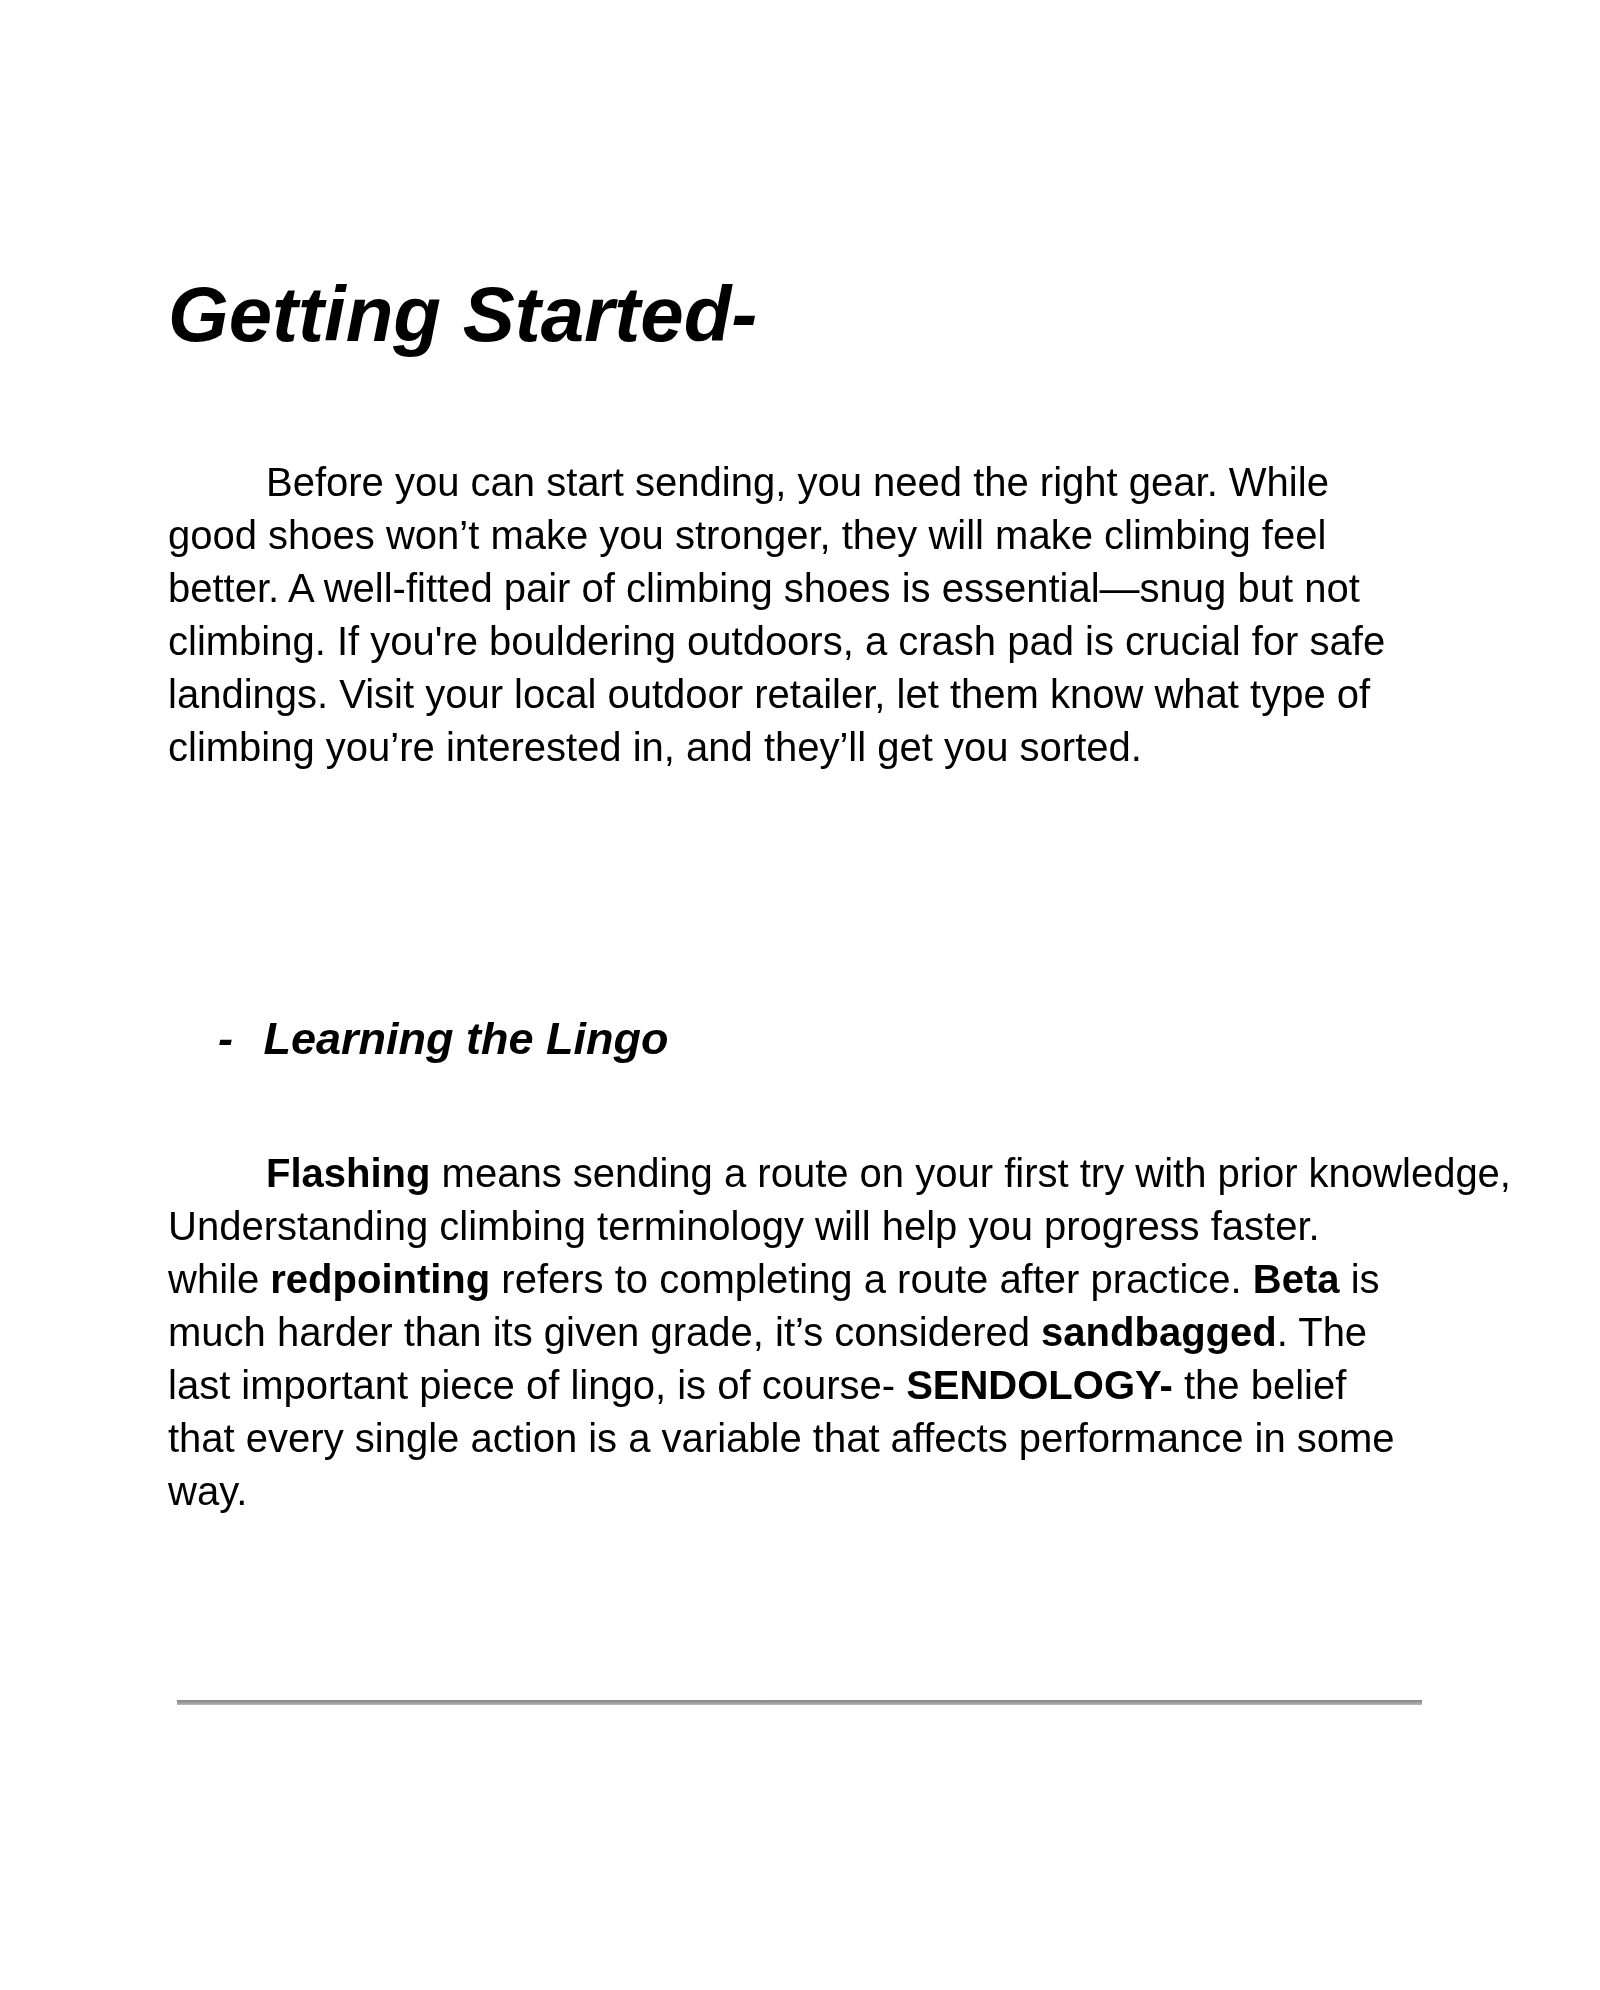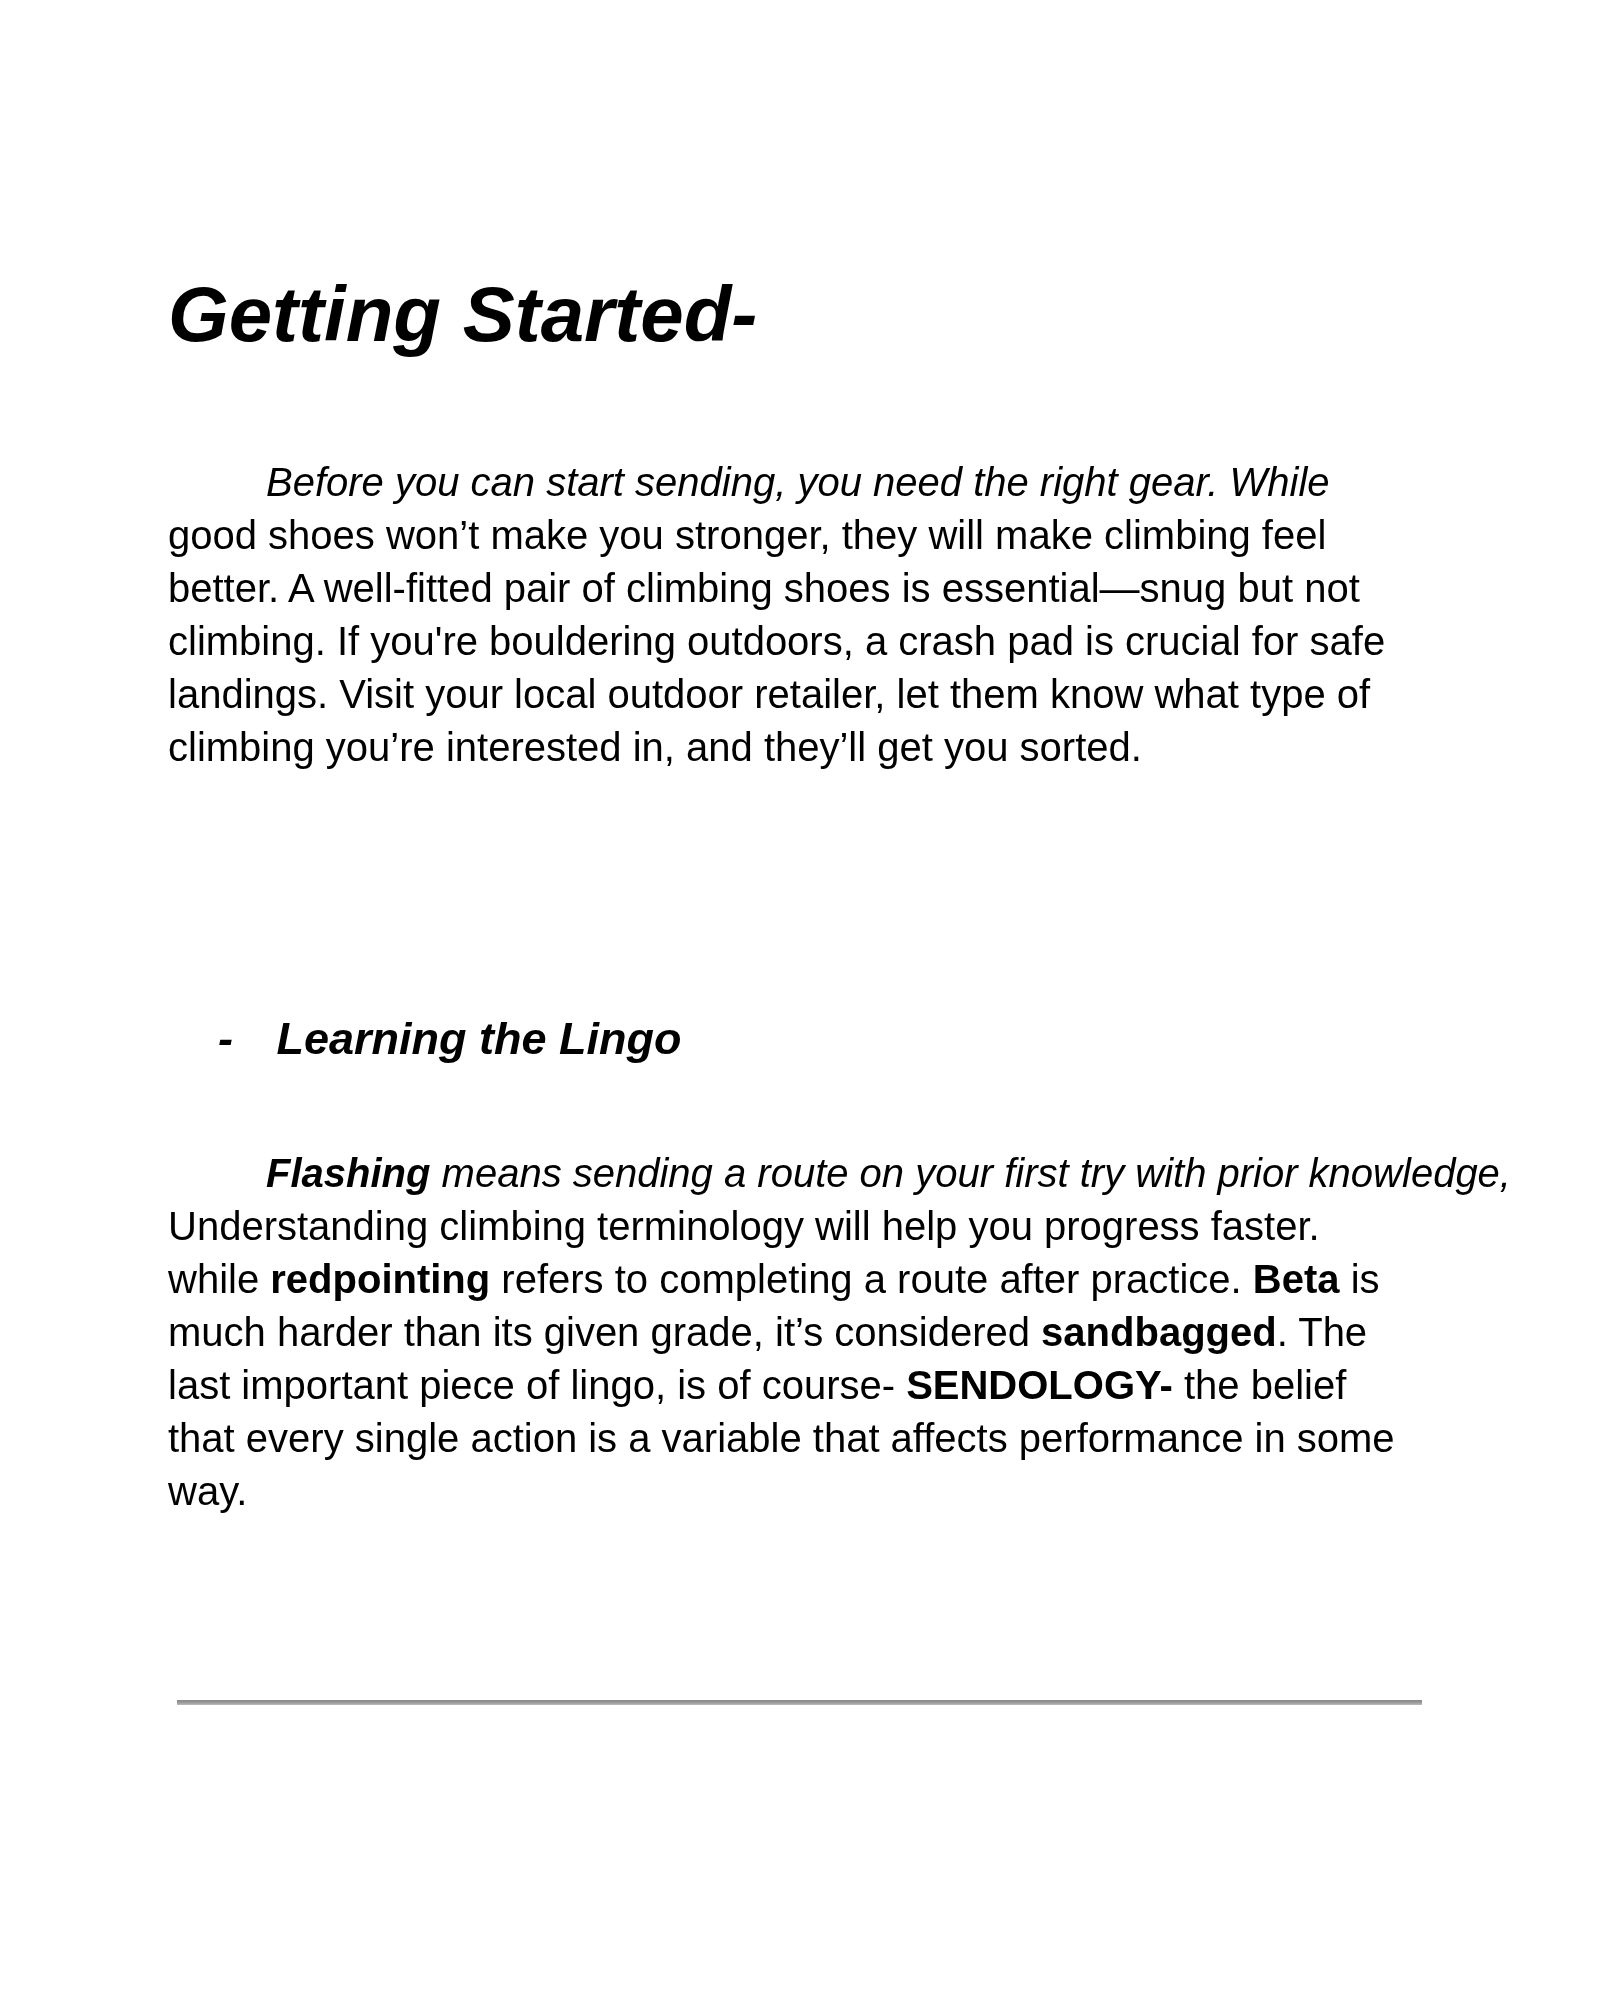--- a/index.html
+++ b/index.html
@@ -33,42 +33,41 @@
     width: 1290px;
     font-size: 40px;
     line-height: 53px;
     font-weight: normal;
   }
   .para .line {
     white-space: nowrap;
   }
   .para .line:first-child {
     padding-left: 98px;
-    font-style: italic;
   }
   .para-intro { top: 456px; }
   .para-lingo { top: 1147px; }
   .bold { font-weight: bold; }
   .subheading {
     position: absolute;
     left: 168px;
     top: 1012px;
     font-size: 45px;
     line-height: 54px;
     font-weight: bold;
     font-style: italic;
     white-space: nowrap;
   }
   .subheading .bullet {
     display: inline-block;
     margin-left: 50px;
   }
   .subheading .subheading-label {
     display: inline-block;
-    margin-left: 31px;
+    margin-left: 18px;
     text-align: right;
   }
   .divider {
     position: absolute;
     left: 177px;
     top: 1700px;
     width: 1245px;
     height: 5px;
     background: linear-gradient(180deg, #878787 0%, #9c9c9c 55%, #bdbdbd 100%);
   }

